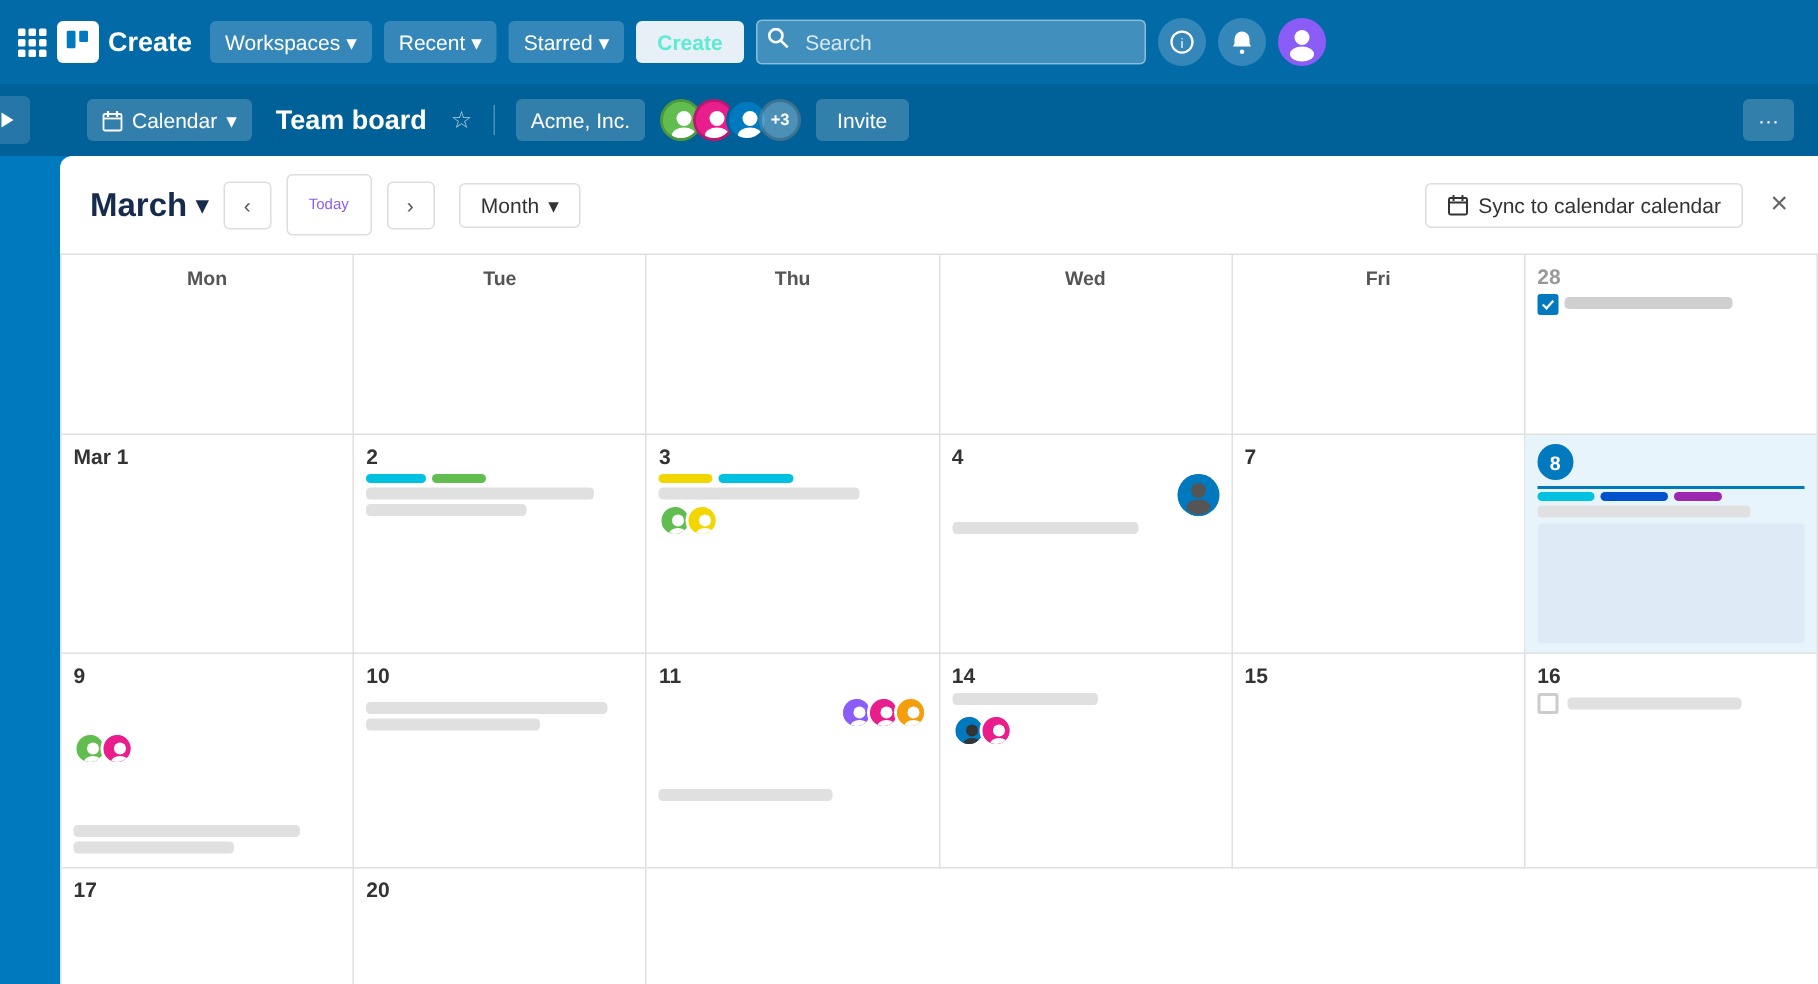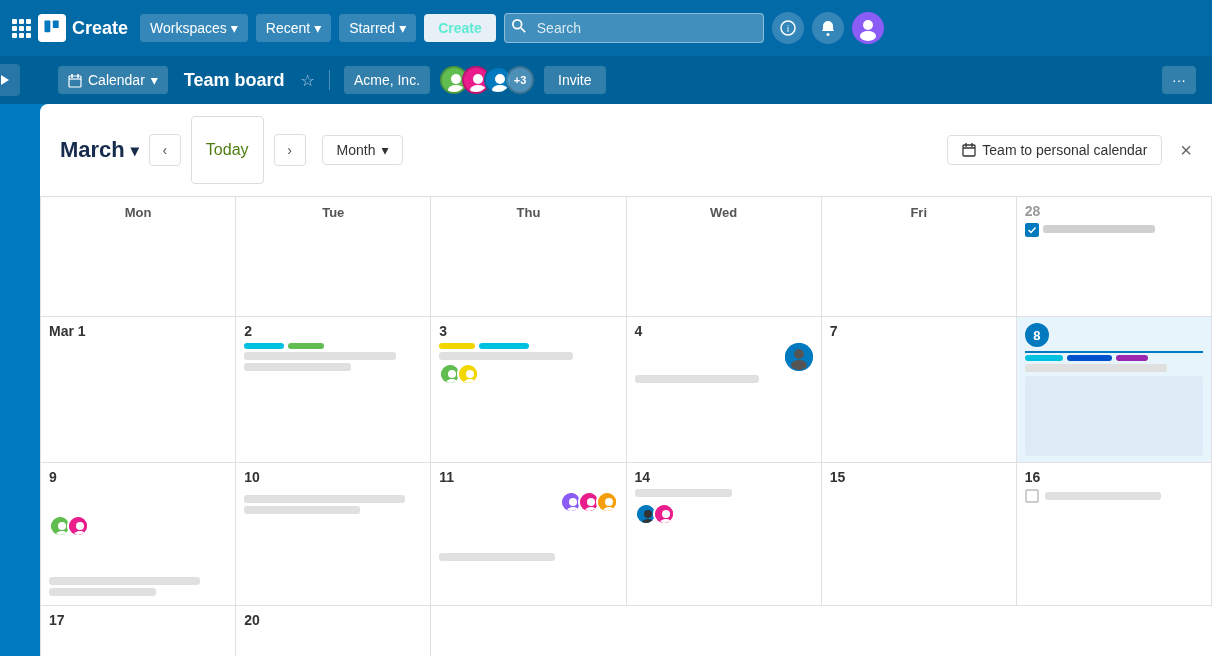--- a/index.html
+++ b/index.html
@@ -153,22 +153,22 @@
       display: flex; align-items: center; gap: 6px; cursor: pointer;
     }
     .nav-arrow {
       background: none; border: 1px solid #ddd; border-radius: 4px;
       width: 32px; height: 32px; cursor: pointer;
       display: flex; align-items: center; justify-content: center;
       color: #555; font-size: 14px;
     }
     .today-btn {
       background: none; border: 1px solid #ddd; border-radius: 4px;
-      padding: 24px 14px; cursor: pointer;
-      font-size: 16px; color: #4d7c0f;
+      padding: 14px 14px; cursor: pointer;
+      font-size: 10px; color: #8b5cf6;
     }
     .month-view-btn {
       background: none; border: 1px solid #ddd; border-radius: 4px;
       padding: 6px 14px; cursor: pointer;
       font-size: 14px; color: #333;
       display: flex; align-items: center; gap: 6px;
       margin-left: 6px;
     }
     .sync-btn {
       margin-left: auto;
@@ -376,21 +376,21 @@
         <span>Month</span>
         <span>▾</span>
       </button>
       <button class="sync-btn">
         <svg width="14" height="14" viewBox="0 0 14 14" fill="none" stroke="#333" stroke-width="1.3">
             <rect x="1" y="2" width="12" height="11" rx="1"></rect>
             <line x1="1" y1="5" x2="13" y2="5"></line>
             <line x1="4" y1="0" x2="4" y2="4"></line>
             <line x1="10" y1="0" x2="10" y2="4"></line>
           </svg>
-        <span>Team to personal calendar</span>
+        <span>Sync to calendar calendar</span>
       </button>
       <button class="close-cal-btn">×</button>
     </div>
 
     <div class="cal-grid">
 
       <div class="day-header">Mon</div>
       <div class="day-header">Tue</div>
       <div class="day-header">Thu</div>
       <div class="day-header">Wed</div>

